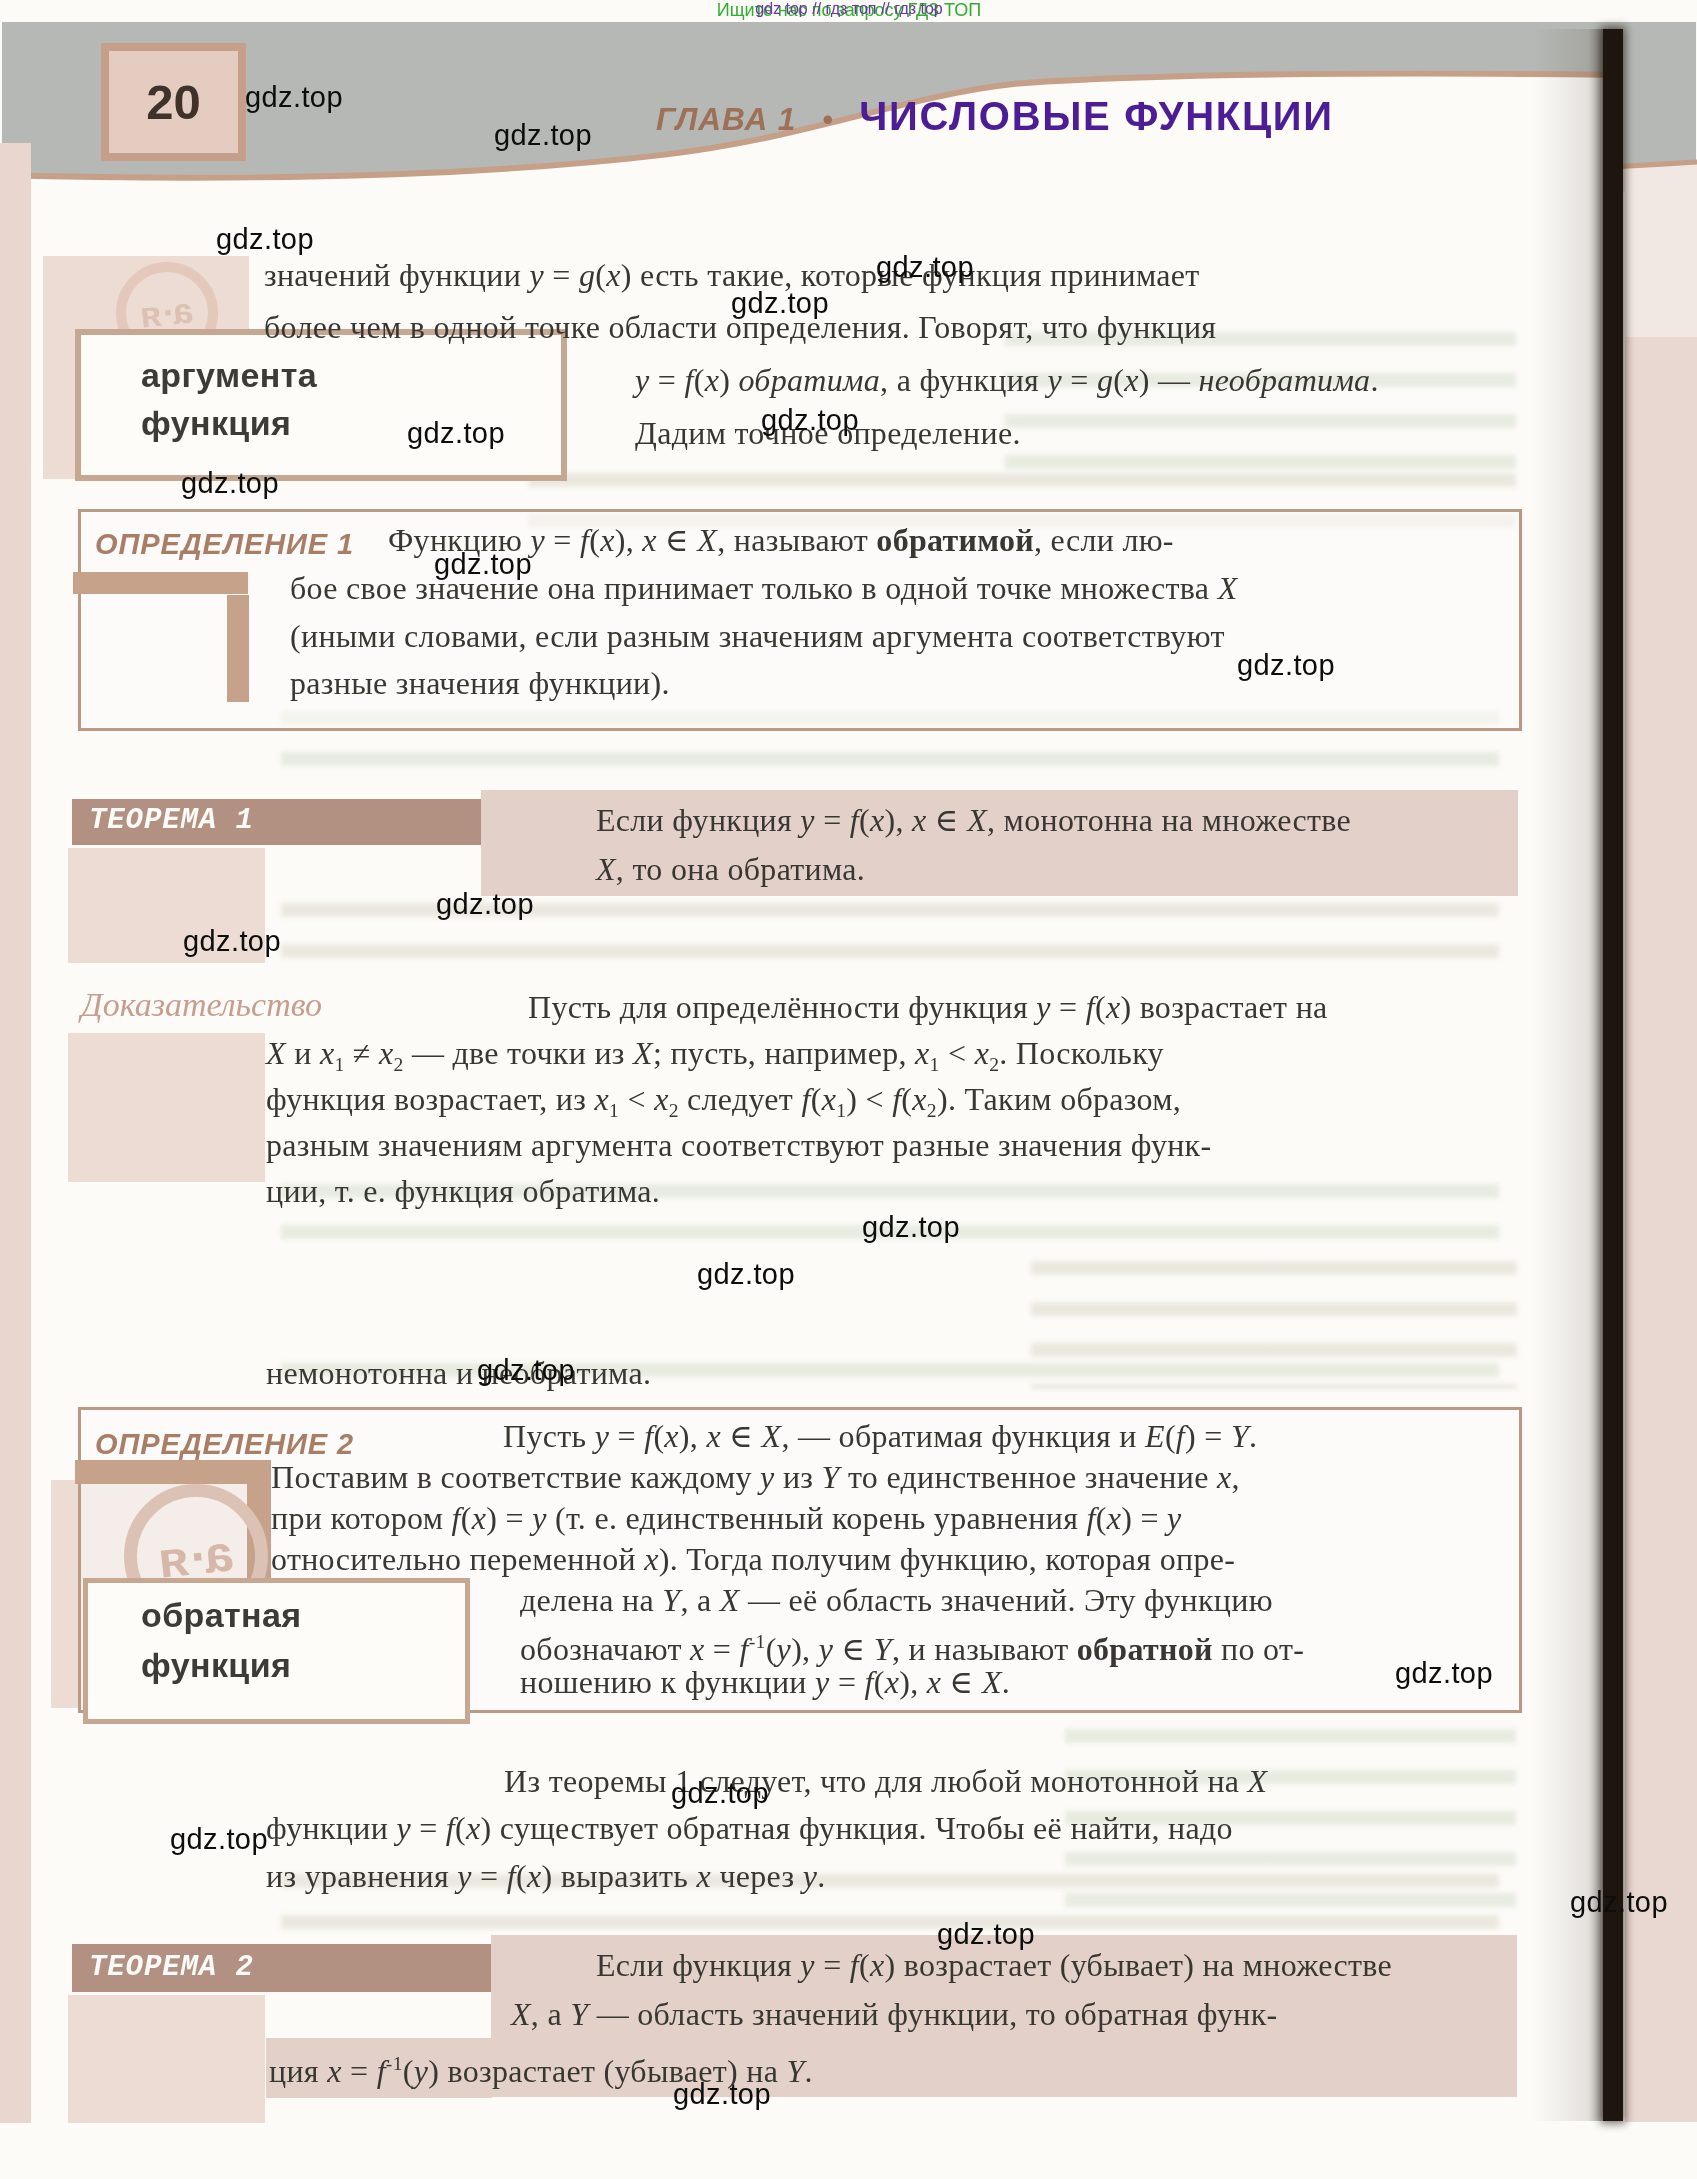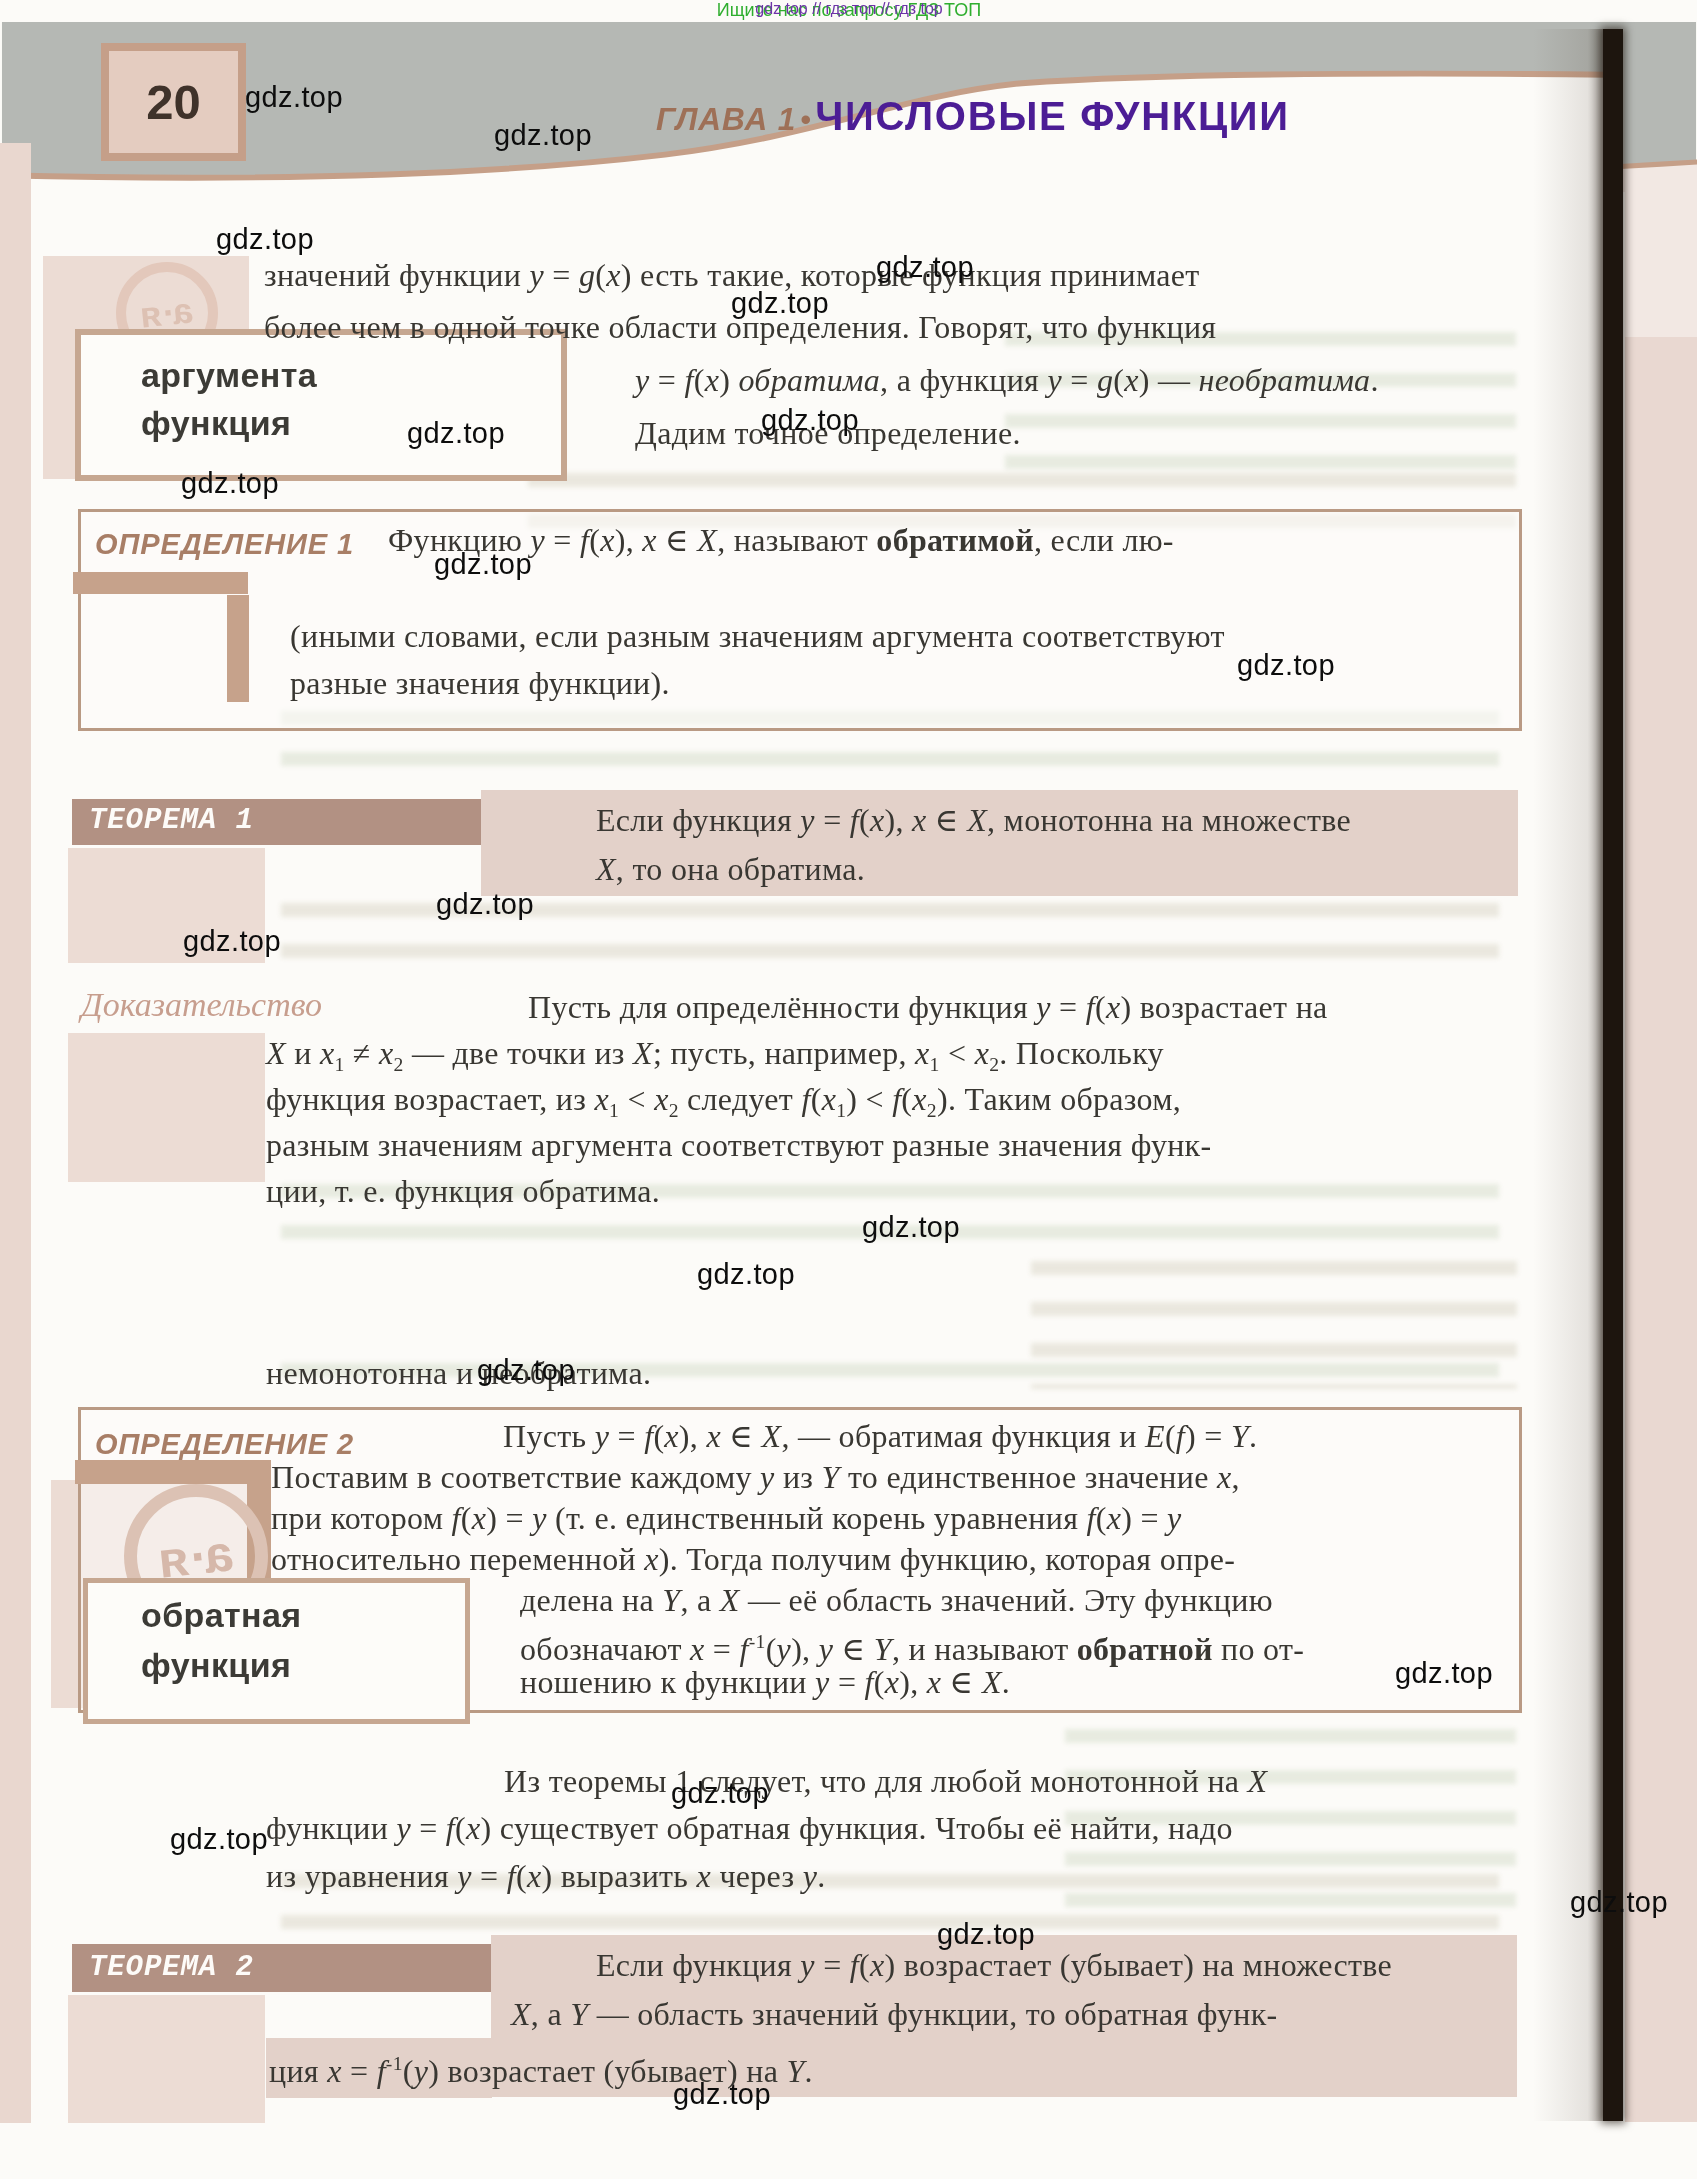--- a/index.html
+++ b/index.html
@@ -37,21 +37,21 @@
       font-family:"Liberation Sans","DejaVu Sans",sans-serif;font-size:18px;color:#2fae2f;}
   .footer-links{position:absolute;z-index:60;left:0;right:0;top:2524;text-align:center;
       font-family:"Liberation Sans","DejaVu Sans",sans-serif;font-size:16px;color:#6d35a8;}
   .spine-core{position:absolute;z-index:30;left:1603px;top:29px;width:20.4px;height:2092px;
       background:#1d150e;box-shadow:0 0 8.5px 2.6px rgba(25,17,9,.6);}
   .spine-shade{position:absolute;z-index:29;left:1533px;top:29px;width:70px;height:2092px;
       background:linear-gradient(90deg,rgba(60,44,30,0) 0%,rgba(60,44,30,.12) 78%,rgba(40,28,18,.38) 100%);}
   .pagenum-box{position:absolute;z-index:12;left:101px;top:43px;width:129px;height:102px;
       border:8.5px solid #c59f89;background:#e4ccc0;display:flex;align-items:center;justify-content:center;}
   .pagenum{font-family:"Liberation Sans","DejaVu Sans",sans-serif;font-weight:bold;font-size:49px;color:#3f322a;}
-  .chapter-row{position:absolute;z-index:12;left:656px;top:94px;display:flex;align-items:baseline;gap:4px;
+  .chapter-row{position:absolute;z-index:12;left:656px;top:94px;display:flex;align-items:baseline;gap:26px;
       font-family:"Liberation Sans","DejaVu Sans",sans-serif;}
   .chapter-num{font-style:italic;font-weight:bold;font-size:31.5px;color:#9e7057;letter-spacing:0.9px;}
   .chapter-dot{font-size:31.5px;color:#9e7057;}
   .chapter-title{font-weight:bold;font-size:40px;color:#4c1d95;letter-spacing:1.7px;}
 </style>
 </head>
 <body>
 
 <div class="page">
 
@@ -105,20 +105,21 @@
 
   <div class="labelbox" style="left:75px;top:329px;width:480px;height:140px"></div>
   <div class="side-label" style="left:141px;top:356px">аргумента</div>
   <div class="side-label" style="left:141px;top:404px">функция</div>
 
   <div class="defbox" style="left:78px;top:509px;width:1438px;height:216px"></div>
   <div class="def-label" style="left:95px;top:528px">ОПРЕДЕЛЕНИЕ 1</div>
   <div class="cornerbar" style="left:73px;top:572px;width:175px;height:22px"></div>
   <div class="cornerbar" style="left:227px;top:595px;width:22px;height:107px"></div>
   <div class="tl" style="left:388px;top:521px">Функцию <i>y</i> = <i>f</i>(<i>x</i>), <i>x</i> ∈ <i>X</i>, называют <b>обратимой</b>, если лю-</div>
+  <div class="tl" style="left:290px;top:569px">бое свое значение она принимает только в одной точке множества <i>X</i></div>
   <div class="tl" style="left:290px;top:617px">(иными словами, если разным значениям аргумента соответствуют</div>
   <div class="tl" style="left:290px;top:664px">разные значения функции).</div>
 
   <div class="band-light" style="left:481px;top:790px;width:1037px;height:106px"></div>
   <div class="band-dark" style="left:72px;top:799px;width:409px;height:46px"></div>
   <div class="thm-label" style="left:89px;top:804px">ТЕОРЕМА 1</div>
   <div class="tl" style="left:596px;top:801px">Если функция <i>y</i> = <i>f</i>(<i>x</i>), <i>x</i> ∈ <i>X</i>, монотонна на множестве</div>
   <div class="tl" style="left:596px;top:850px"><i>X</i>, то она обратима.</div>
 
   <div class="proof-label" style="left:81px;top:986px">Доказательство</div>

